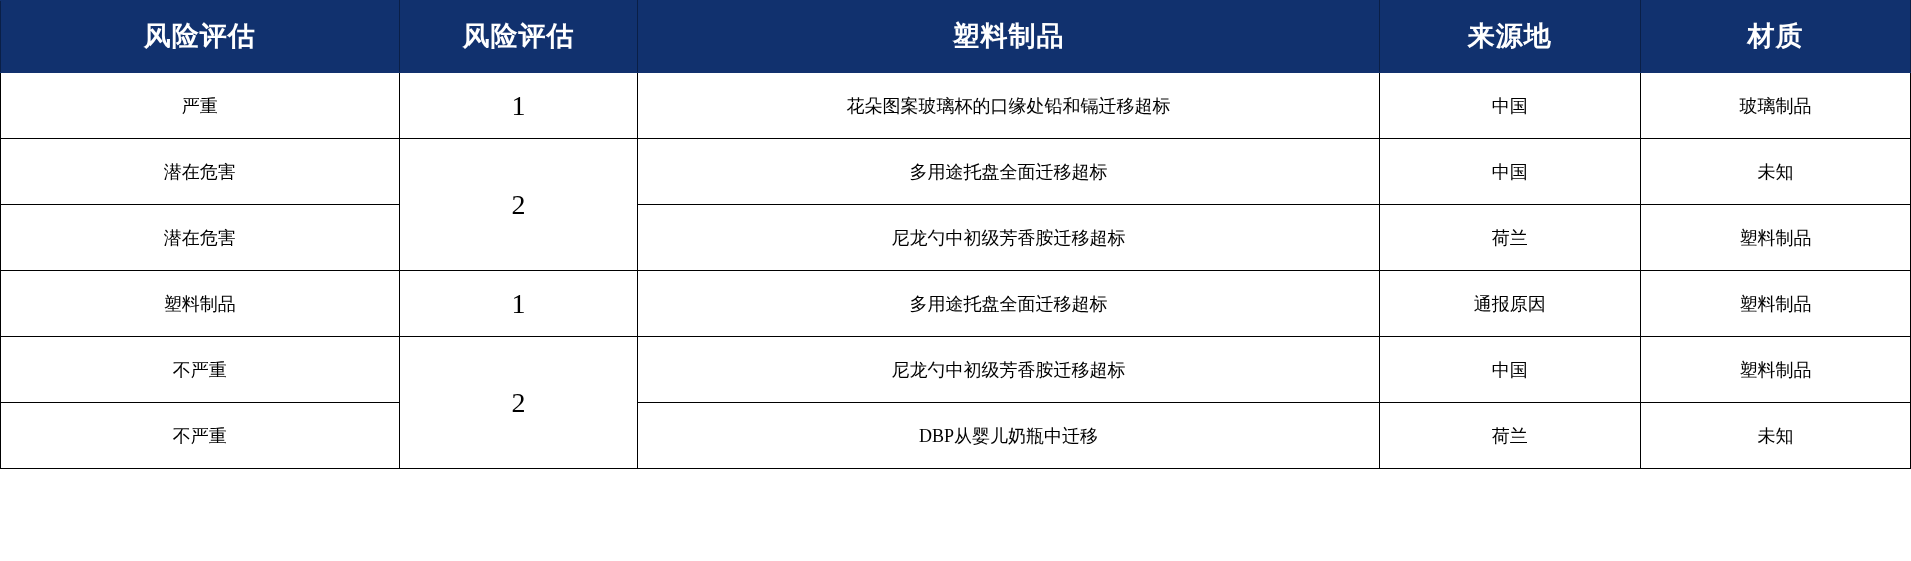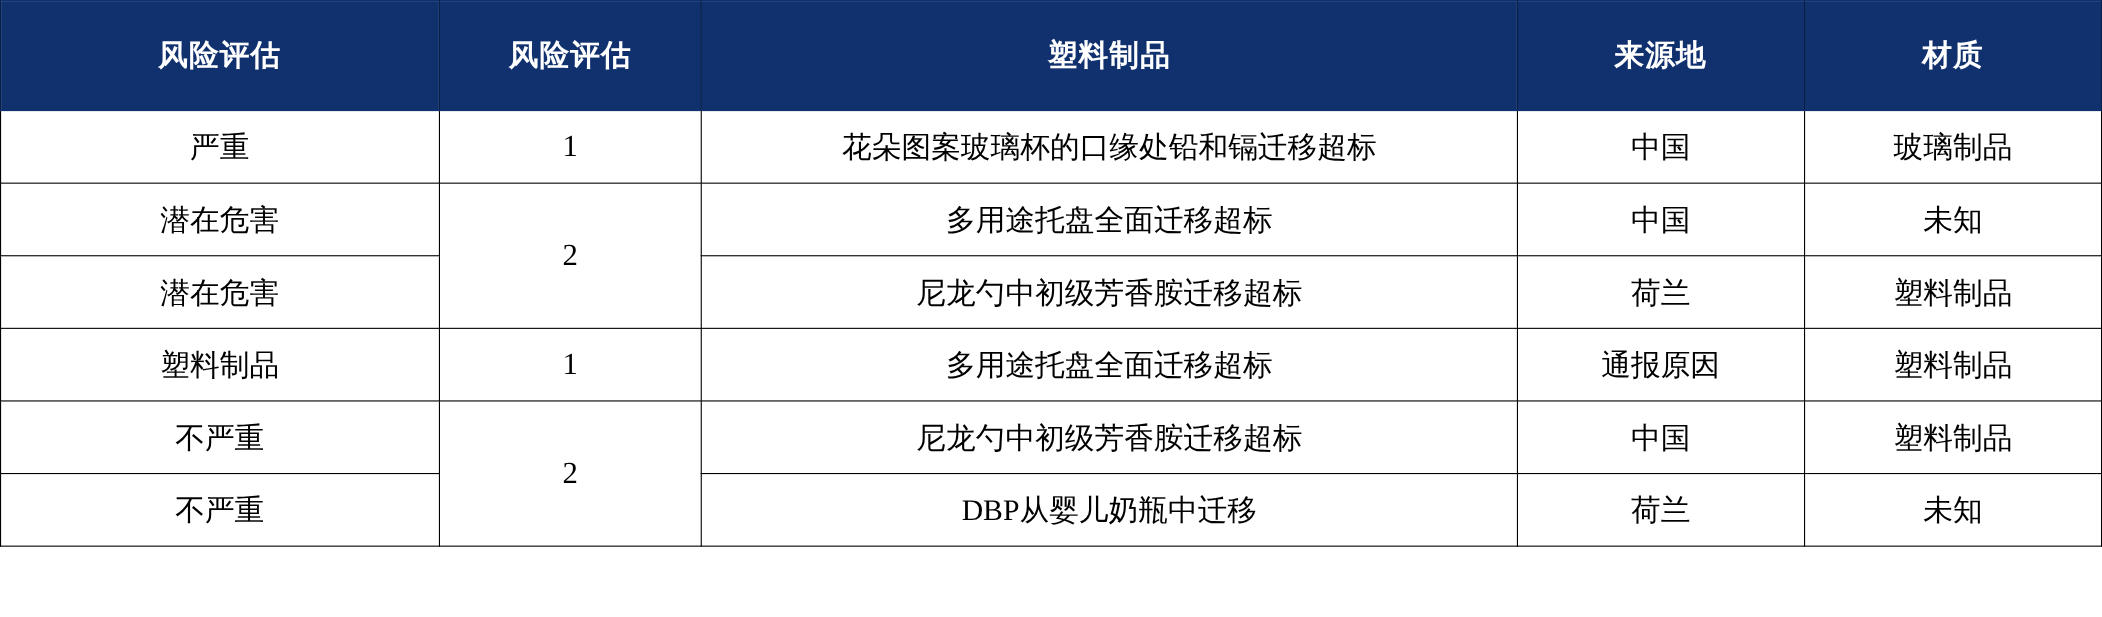--- a/index.html
+++ b/index.html
@@ -30,37 +30,37 @@
   table.notif-table col.c-mat     { width: 242px; }
 
   thead th {
     background: #11316e;
     color: #ffffff;
     font-family: "Liberation Sans", "DejaVu Sans", sans-serif;
     font-weight: bold;
     font-size: 27px;
     height: 67px;
     line-height: 67px;
-    padding: 16px;
+    padding: 2px;
     text-align: center;
     vertical-align: middle;
     border: 1px solid #11316e;
     letter-spacing: 1px;
   }
   thead th.sep {
     border-left: 1px solid #0a1f47;
     border-right: 1px solid #0a1f47;
   }
   tbody td {
     border: 1px solid #000000;
     height: 65px;
     padding: 0 6px;
     text-align: center;
     vertical-align: middle;
-    font-size: 27px;
+    font-size: 18px;
     color: #000000;
     background: #ffffff;
     white-space: nowrap;
     overflow: hidden;
   }
   tbody td.count-cell {
     font-family: "Liberation Serif", "DejaVu Serif", serif;
     font-size: 28px;
   }
   tbody tr:last-child td { border-bottom: 1px solid #000000; }

